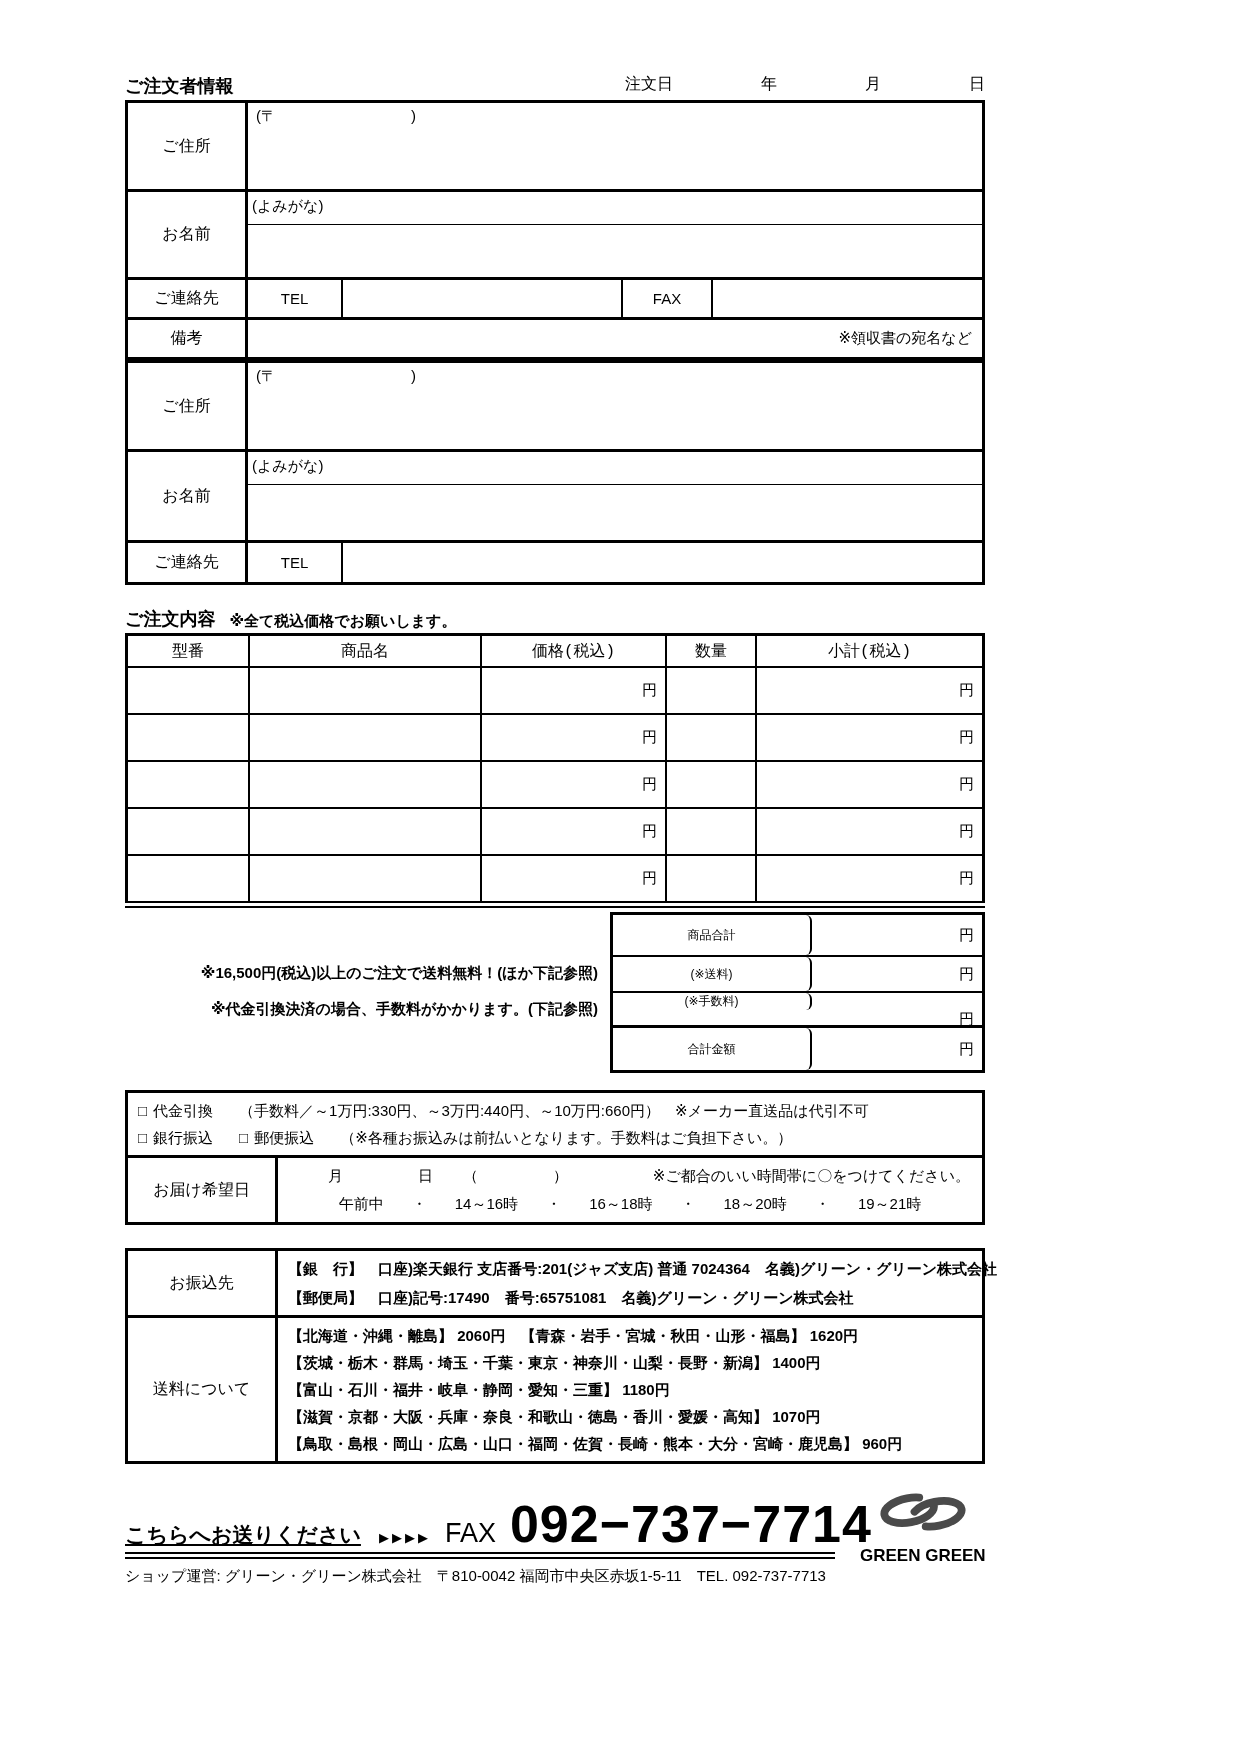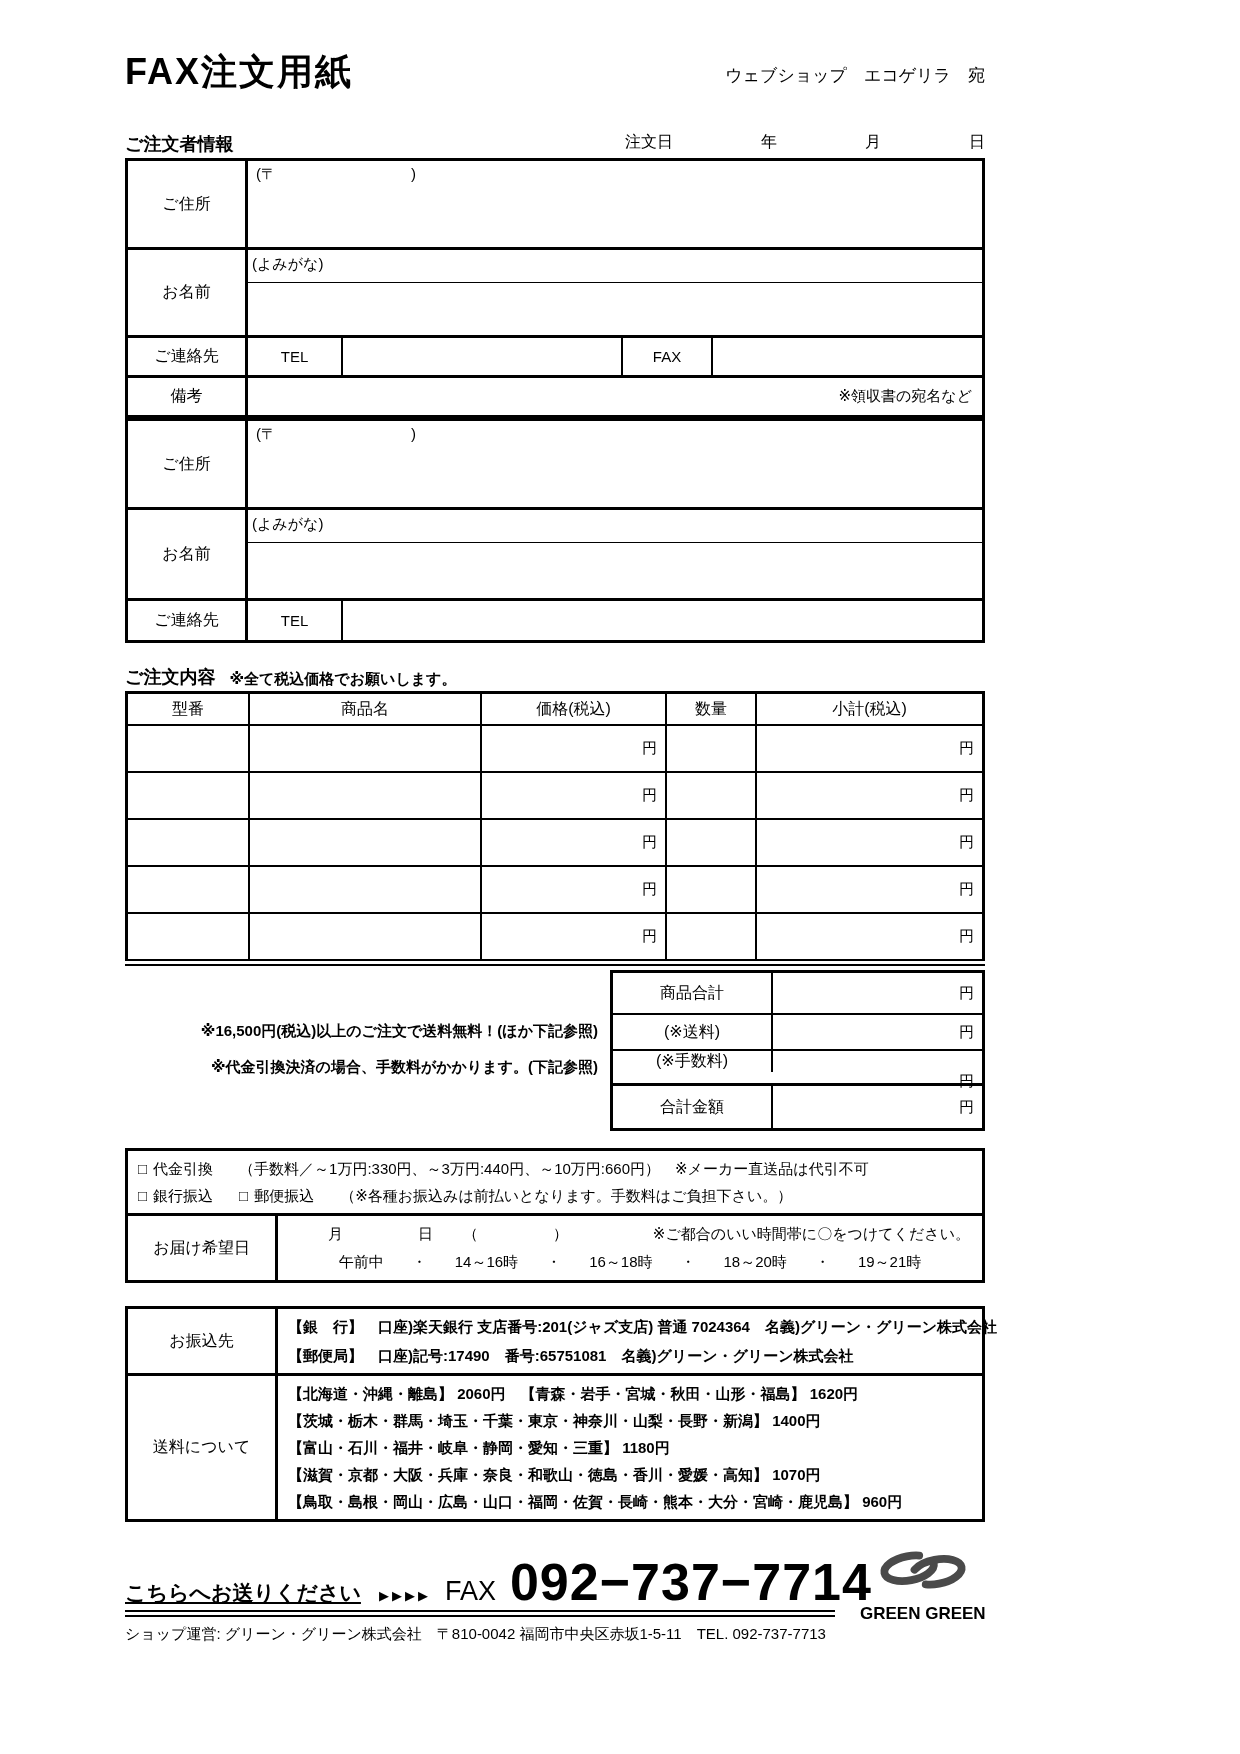--- a/index.html
+++ b/index.html
@@ -34,21 +34,21 @@
   .contact-flex2 { display:flex; height:39px; }
   .tel-label { width:95px; flex-shrink:0; border-right:2px solid #000; display:flex; align-items:center; justify-content:center; font-size:15px; }
   .tel-value { width:280px; flex-shrink:0; border-right:2px solid #000; }
   .fax-label { width:90px; flex-shrink:0; border-right:2px solid #000; display:flex; align-items:center; justify-content:center; font-size:15px; }
   .fax-value { flex:1; }
   .tel-value-wide { flex:1; }
   .remarks-row { height:40px; }
   .remarks-content { height:100%; display:flex; align-items:center; justify-content:flex-end; padding-right:10px; font-size:15px; }
   
   .oc-tbl { border:3px solid #000; border-bottom:2px solid #000; }
-  .oc-row { display:flex; border-top:2px solid #000; }
+  .oc-row { display:flex; border-top:2px solid #000;font-family:Liberation Mono, monospace; }
   .oc-row:first-child { border-top:none; }
   .oc-head { height:30px; }
   .oc-data { height:47px; }
   .oc-cell { display:flex; align-items:center; justify-content:center; font-size:16px; border-left:2px solid #000; min-width:0; }
   .oc-cell:first-child { border-left:none; }
   .c1 { width:120px; flex-shrink:0; }
   .c2 { width:232px; flex-shrink:0; }
   .c3 { width:185px; flex-shrink:0; }
   .c4 { width:90px; flex-shrink:0; }
   .c5 { flex:1; }
@@ -56,21 +56,21 @@
   .hr2 { height:2px; background:#000; margin-top:3px; }
   
   .totals-wrap { display:flex; margin-top:4px; }
   .totals-notes { flex:1; text-align:right; padding-right:12px; font-size:15px; font-weight:bold; }
   .tnote1 { margin-top:52px; }
   .tnote2 { margin-top:17px; }
   .totals-tbl { width:375px; flex-shrink:0; border:3px solid #000; }
   .trow { display:flex; border-top:2px solid #000; }
   .trow:first-child { border-top:none; }
   .trow-total { border-top:3px solid #000; }
-  .tlabel { width:160px; flex-shrink:0; border-right:2px solid #000; display:flex; align-items:center; justify-content:center; font-size:16px; }
+  .tlabel { width:199px; flex-shrink:0; border-right:2px solid #000; display:flex; align-items:center; justify-content:center; font-size:12px;border-radius:6px; }
   .tvalue { flex:1; display:flex; align-items:center; justify-content:flex-end; padding-right:8px; font-size:15px; }
   .th1 { height:40px; } .th2 { height:36px; } .th3 { height:34px;flex-direction:column; } .th4 { height:45px; }
   
   .pay-tbl { border:3px solid #000; margin-top:17px; }
   .bank-tbl { border:3px solid #000; margin-top:23px; }
   .plabel { width:150px; flex-shrink:0; border-right:3px solid #000; display:flex; align-items:center; justify-content:center; font-size:16px; text-align:center; }
   .pcontent { flex:1; min-width:0; padding:4px 10px; font-size:15px; }
   .pline { line-height:27px; white-space:nowrap; }
   .chk { font-size:15px; display:inline-block; margin-right:6px; }
   .gap-m { display:inline-block; width:26px; }
@@ -92,24 +92,20 @@
   .fax-number { font-size:52px; font-weight:900; letter-spacing:1px; line-height:1; white-space:nowrap; }
   .shop-line { font-size:15px; margin-top:8px; white-space:nowrap; }
   .logo-block { margin-left:auto; width:125px; text-align:center; margin-top:-14px; }
   .logo-text { font-size:17px; font-weight:900; letter-spacing:0; margin-top:2px; white-space:nowrap; }
 </style>
 </head>
 <body>
 
 <div class="page">
 
-  <div class="hdr-row">
-    <h1 class="page-title">FAX注文用紙</h1>
-    <div class="recipient">ウェブショップ　エコゲリラ　宛</div>
-  </div>
 
   <div class="sec-row">
     <div class="sec-title">ご注文者情報</div>
     <div class="date-row">
       <span>注文日</span>
       <span>年</span>
       <span>月</span>
       <span>日</span>
     </div>
   </div>

